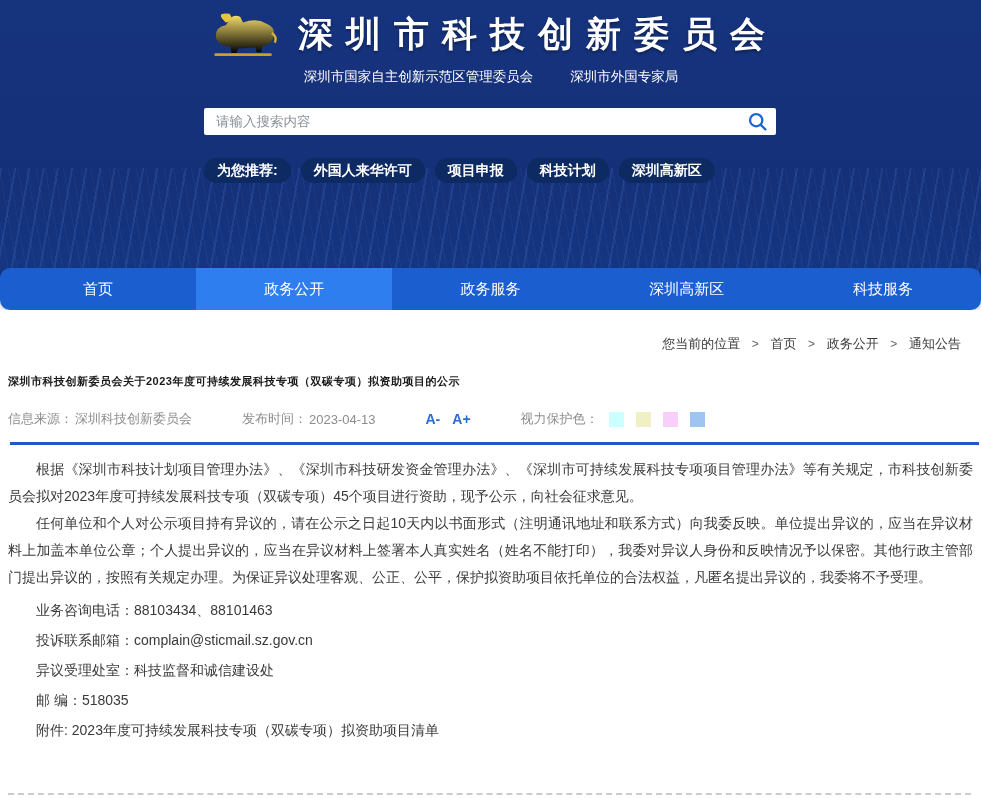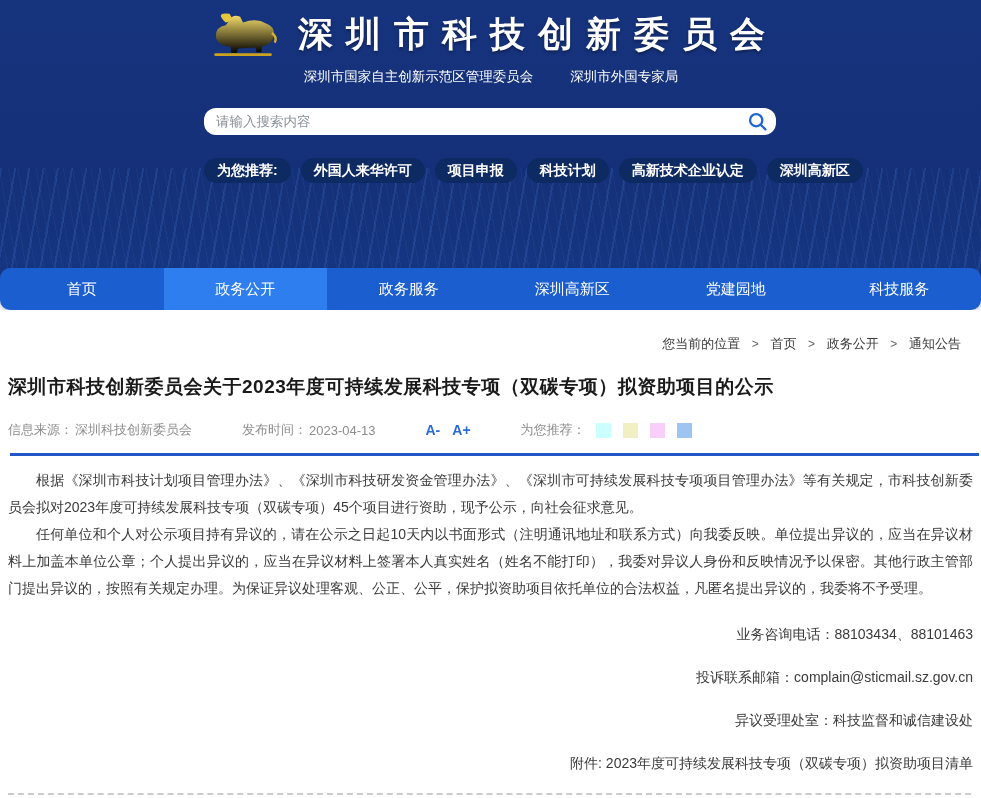--- a/index.html
+++ b/index.html
@@ -38,21 +38,21 @@
     letter-spacing: 13px; white-space: nowrap;
     text-shadow: 0 2px 3px rgba(0,0,0,0.35);
   }
   .sub-links {
     margin-top: 8px; display: flex; justify-content: center; gap: 37px;
     color: #ffffff; font-size: 13.5px; white-space: nowrap;
   }
   .sub-links span { cursor: pointer; }
   .search-row { margin-top: 22px; position: relative; }
   .search-input {
-    width: 572px; height: 27px; border: none; border-radius: 12px;
+    width: 572px; height: 27px; border: none; border-radius: 2px;
     background: #ffffff; padding: 0 36px 0 12px; font-size: 13.5px;
     color: #333; outline: none;
     font-family: "Liberation Sans", "DejaVu Sans", sans-serif;
   }
   .search-input::placeholder { color: #8a9099; }
   .search-icon {
     position: absolute; right: 10px; top: 3px; width: 21px; height: 21px; cursor: pointer;
   }
   .tags-row { margin-top: 23px; display: flex; gap: 10px; }
   .tag {
@@ -79,21 +79,21 @@
     position: absolute; left: 0; top: 310px; width: 981px; height: 488px;
     background: #ffffff; padding: 0 8px;
   }
   .breadcrumb {
     margin-top: 25px; text-align: right; padding-right: 12px;
     font-size: 13px; color: #3c3c3c;
   }
   .breadcrumb .crumb { cursor: pointer; }
   .breadcrumb .sep { margin: 0 8px; color: #666; font-size: 12px; }
   .article-title {
-    margin-top: 21px; font-size: 19px; font-weight: bold; color: #1a1a1a;
+    margin-top: 21px; font-size: 11px; font-weight: bold; color: #1a1a1a;
     letter-spacing: 0.5px;
   }
   .meta-row {
     margin-top: 21px; display: flex; align-items: center;
     font-size: 13px; color: #8d8d8d; gap: 6px;
   }
   .meta-item { white-space: nowrap; }
   .meta-gap-lg { margin-left: 44px; }
   .font-btn { color: #2a6bd8; font-size: 14px; cursor: pointer; font-weight: bold; }
   .font-btn + .font-btn { margin-left: 6px; }
@@ -103,21 +103,21 @@
     margin: 14px 0 0 2px; height: 3px; background: #2257c8; width: 969px;
   }
   .body-text { margin-top: 11px; }
   .para {
     font-size: 14px; color: #3a3a3a; line-height: 27px;
     text-indent: 2em; text-align: justify;
   }
   .info-block { margin-top: 9px; }
   .info-line {
     font-size: 14px; color: #3a3a3a; line-height: 21px;
-    margin-top: 22px; padding-left: 28px; text-align: right;
+    margin-top: 9px; padding-left: 28px;
   }
   .info-line.attachment { cursor: pointer; }
   .dashed-bottom {
     position: absolute; left: 8px; bottom: 3px; width: 963px;
     border-bottom: 2px dashed #cccccc;
   }
 </style>
 </head>
 <body>
 
@@ -155,33 +155,31 @@
           <circle cx="10.5" cy="10.5" r="7" fill="none" stroke="#1b65d6" stroke-width="2.6"></circle>
           <line x1="15.8" y1="15.8" x2="21" y2="21" stroke="#1b65d6" stroke-width="2.6" stroke-linecap="round"></line>
         </svg>
       </div>
 
       <div class="tags-row">
         <div class="tag static">为您推荐:</div>
         <div class="tag">外国人来华许可</div>
         <div class="tag">项目申报</div>
         <div class="tag">科技计划</div>
-        <div class="tag">高新技术企业认定</div>
         <div class="tag">深圳高新区</div>
       </div>
 
     </div>
   </div>
 
   <div class="nav">
     <div class="nav-item">首页</div>
     <div class="nav-item active">政务公开</div>
     <div class="nav-item">政务服务</div>
     <div class="nav-item">深圳高新区</div>
-    <div class="nav-item">党建园地</div>
     <div class="nav-item">科技服务</div>
   </div>
 
   <div class="main">
 
     <div class="breadcrumb">
       <span>您当前的位置</span>
       <span class="sep">&gt;</span>
       <span class="crumb">首页</span>
       <span class="sep">&gt;</span>
@@ -192,39 +190,40 @@
 
     <h1 class="article-title">深圳市科技创新委员会关于2023年度可持续发展科技专项（双碳专项）拟资助项目的公示</h1>
 
     <div class="meta-row">
       <span class="meta-item">信息来源：</span>
       <span class="meta-item" style="margin-left:-4px">深圳科技创新委员会</span>
       <span class="meta-item meta-gap-lg">发布时间：</span>
       <span class="meta-item" style="margin-left:-4px">2023-04-13</span>
       <span class="font-btn meta-gap-lg">A-</span>
       <span class="font-btn">A+</span>
-      <span class="meta-item meta-gap-lg">为您推荐：</span>
+      <span class="meta-item meta-gap-lg">视力保护色：</span>
       <span class="swatches">
         <span class="swatch" style="background-color: rgb(204, 255, 255);"></span>
         <span class="swatch" style="background-color: rgb(240, 240, 196);"></span>
         <span class="swatch" style="background-color: rgb(248, 207, 248);"></span>
         <span class="swatch" style="background-color: rgb(158, 197, 242);"></span>
       </span>
     </div>
 
     <div class="divider-blue" style="background-color: rgb(34, 87, 200);"></div>
 
     <div class="body-text">
       <p class="para">根据《深圳市科技计划项目管理办法》、《深圳市科技研发资金管理办法》、《深圳市可持续发展科技专项项目管理办法》等有关规定，市科技创新委员会拟对2023年度可持续发展科技专项（双碳专项）45个项目进行资助，现予公示，向社会征求意见。</p>
       <p class="para">任何单位和个人对公示项目持有异议的，请在公示之日起10天内以书面形式（注明通讯地址和联系方式）向我委反映。单位提出异议的，应当在异议材料上加盖本单位公章；个人提出异议的，应当在异议材料上签署本人真实姓名（姓名不能打印），我委对异议人身份和反映情况予以保密。其他行政主管部门提出异议的，按照有关规定办理。为保证异议处理客观、公正、公平，保护拟资助项目依托单位的合法权益，凡匿名提出异议的，我委将不予受理。</p>
     </div>
 
     <div class="info-block">
       <div class="info-line">业务咨询电话：88103434、88101463</div>
       <div class="info-line">投诉联系邮箱：complain@sticmail.sz.gov.cn</div>
       <div class="info-line">异议受理处室：科技监督和诚信建设处</div>
+      <div class="info-line">邮 编：518035</div>
       <div class="info-line attachment">附件: 2023年度可持续发展科技专项（双碳专项）拟资助项目清单</div>
     </div>
 
     <div class="dashed-bottom"></div>
   </div>
 
 </div>
 
 </body></html>

